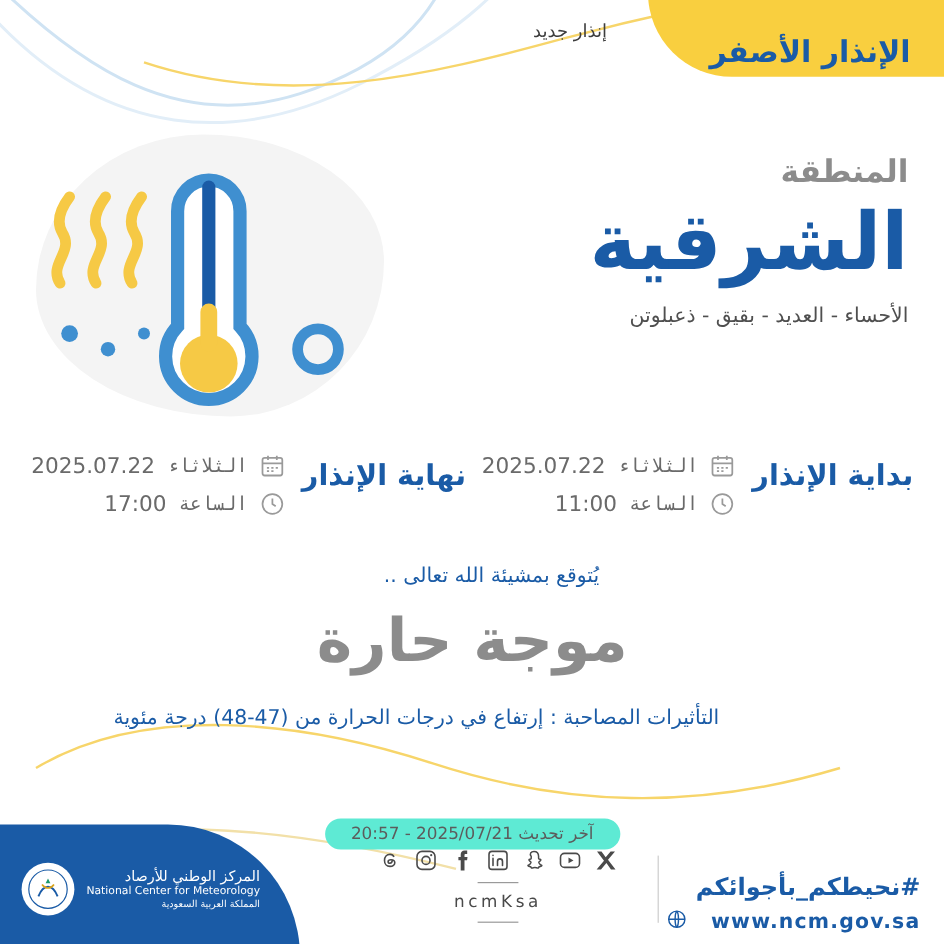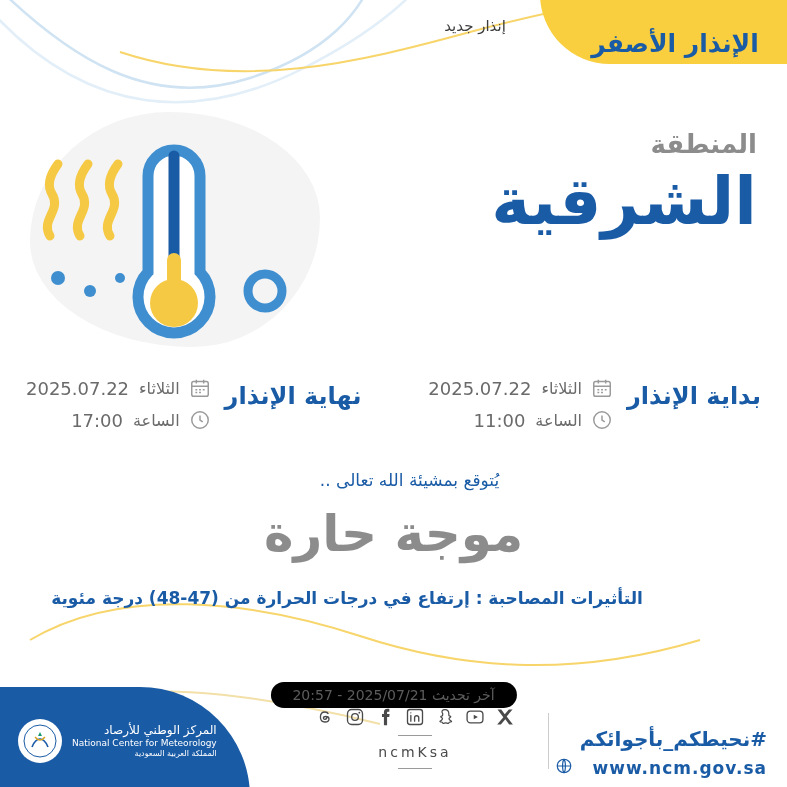--- a/index.html
+++ b/index.html
@@ -152,20 +152,21 @@
     flex: 0 0 22px;
     margin-left: 9px;
     color: #9a9a9a;
   }
   .time-ico svg { display:block; }
   .time-key {
     font-size: 16px;
     color: #6a6a6a;
     margin-left: 10px;
     white-space: nowrap;
+    font-family: Liberation Mono, monospace;
   }
   .time-val {
     font-size: 18px;
     color: #6a6a6a;
     white-space: nowrap;
     direction: ltr;
   }
 
   
   .expect {
@@ -192,30 +193,29 @@
   }
   .impacts {
     position: absolute;
     top: 588px;
     left: 0;
     width: 694px;
     text-align: center;
     font-size: 17px;
     color: #1a5ba6;
     direction: rtl;
-    font-weight: bold;
   }
 
   
   .update-pill {
     position: absolute;
     top: 682px;
     left: 50%;
     transform: translateX(-50%);
-    background: #000000;
+    background: #5eead4;
     border-radius: 14px;
     padding: 5px 22px;
     font-size: 14px;
     color: #5c5c5c;
     direction: rtl;
     white-space: nowrap;
   }
 
   
   .footer {
@@ -369,20 +369,21 @@
 
     <path d="M120 48 a26 26 0 0 1 52 0 v96 a36 36 0 1 1 -52 0 z" stroke="#3f8fd0" stroke-width="11" fill="#ffffff"></path>
     <path d="M146 28 v100" stroke="#1a5ba6" stroke-width="11" stroke-linecap="round"></path>
     <circle cx="146" cy="175" r="24" fill="#f6c945"></circle>
     <path d="M146 132 v26" stroke="#f6c945" stroke-width="14" stroke-linecap="round"></path>
   </svg>
 
   <div class="region-block">
     <div class="region-label">المنطقة</div>
     <div class="region-name">الشرقية</div>
+    <div class="region-cities">الأحساء - العديد - بقيق - ذعبلوتن</div>
   </div>
 
   <div class="times">
 
     <div class="time-col">
       <div class="time-title">بداية الإنذار</div>
       <div class="time-rows">
         <div class="time-row">
           <span class="time-ico">
             <svg width="22" height="22" viewBox="0 0 24 24" fill="none" stroke="#9a9a9a" stroke-width="1.6">

